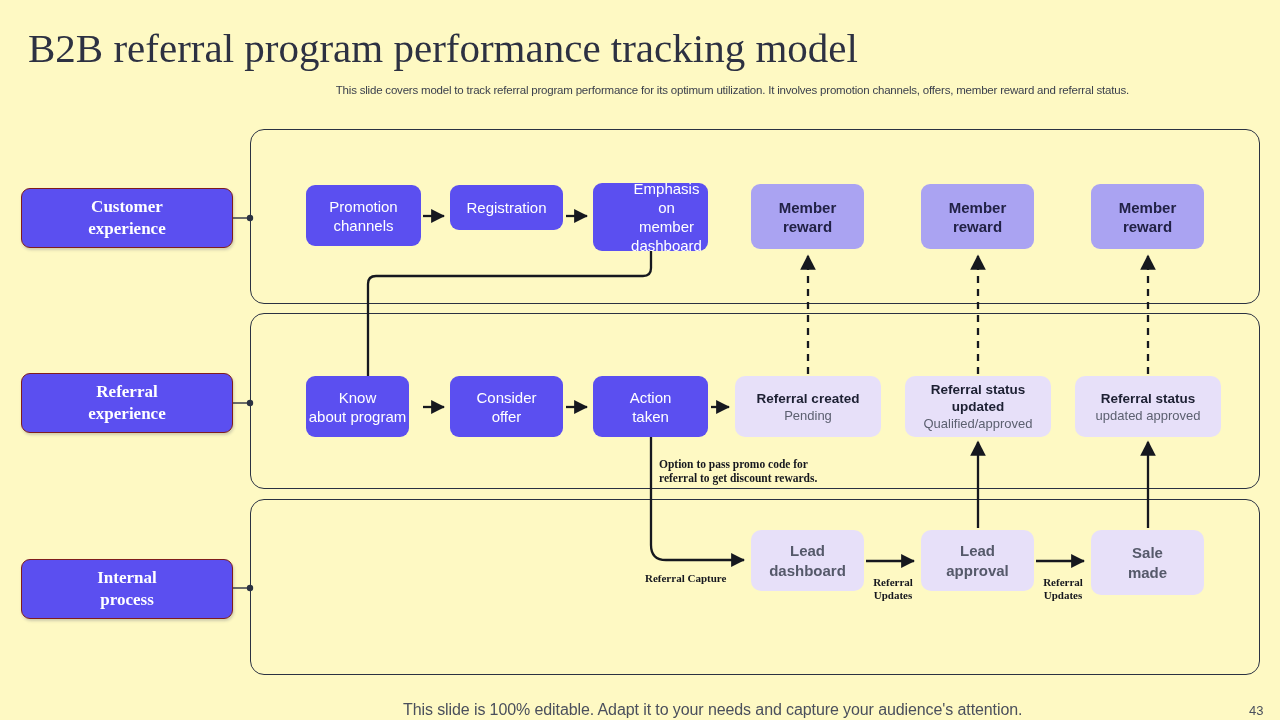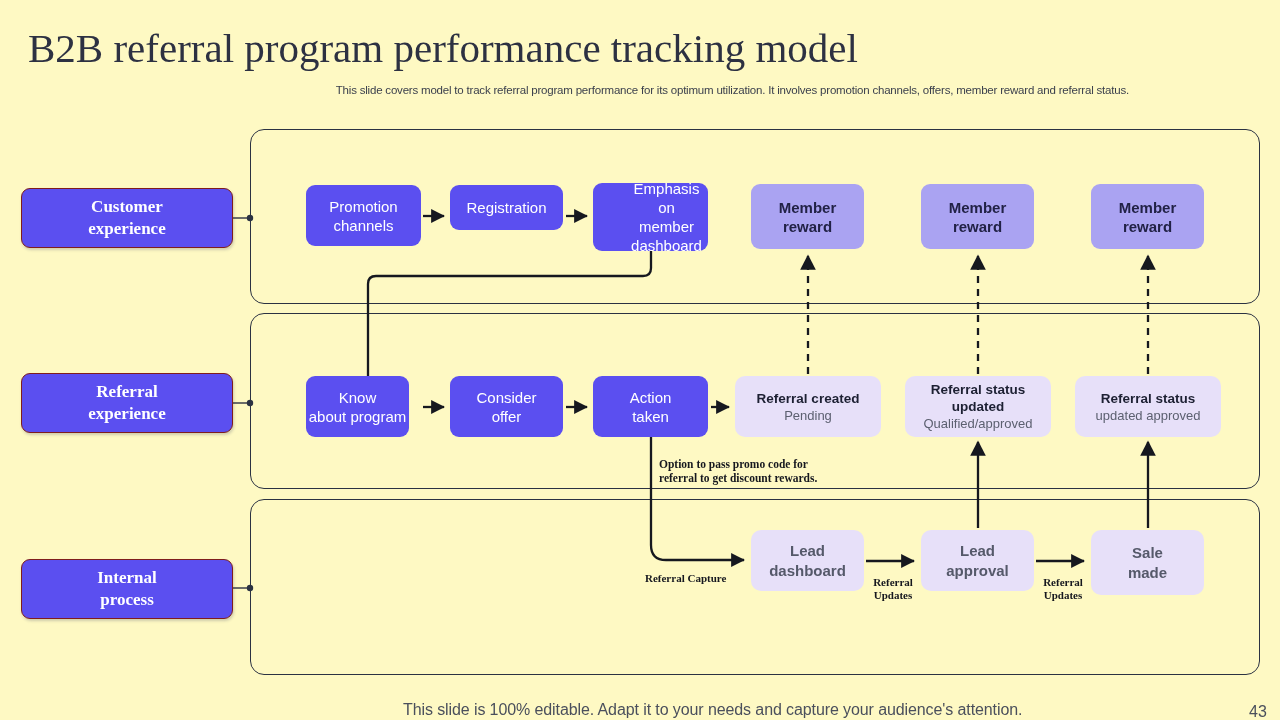--- a/index.html
+++ b/index.html
@@ -54,21 +54,21 @@
     left: 403px;
     top: 701px;
     font-size: 16px;
     color: #4a4f5c;
     letter-spacing: -0.1px;
   }
   .page-num {
     position: absolute;
     left: 1249px;
     top: 703px;
-    font-size: 16px;
+    font-size: 13px;
     color: #4a4f5c;
   }
 
   
   .panel {
     position: absolute;
     border: 1.4px solid #2b3242;
     border-radius: 14px;
     background: transparent;
     box-sizing: border-box;

